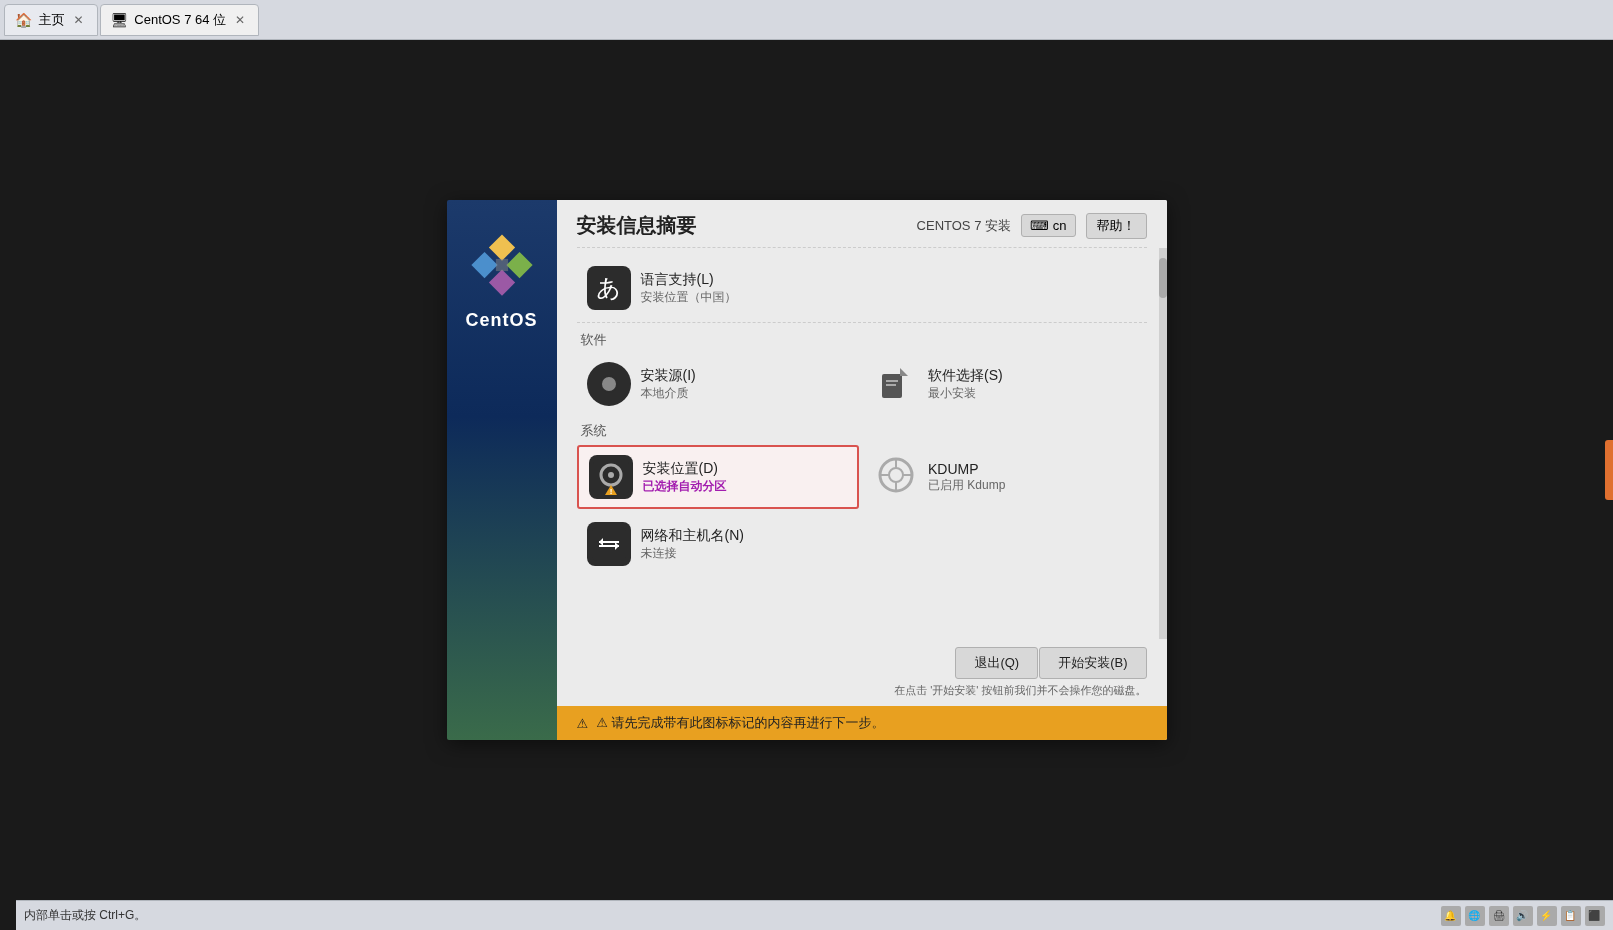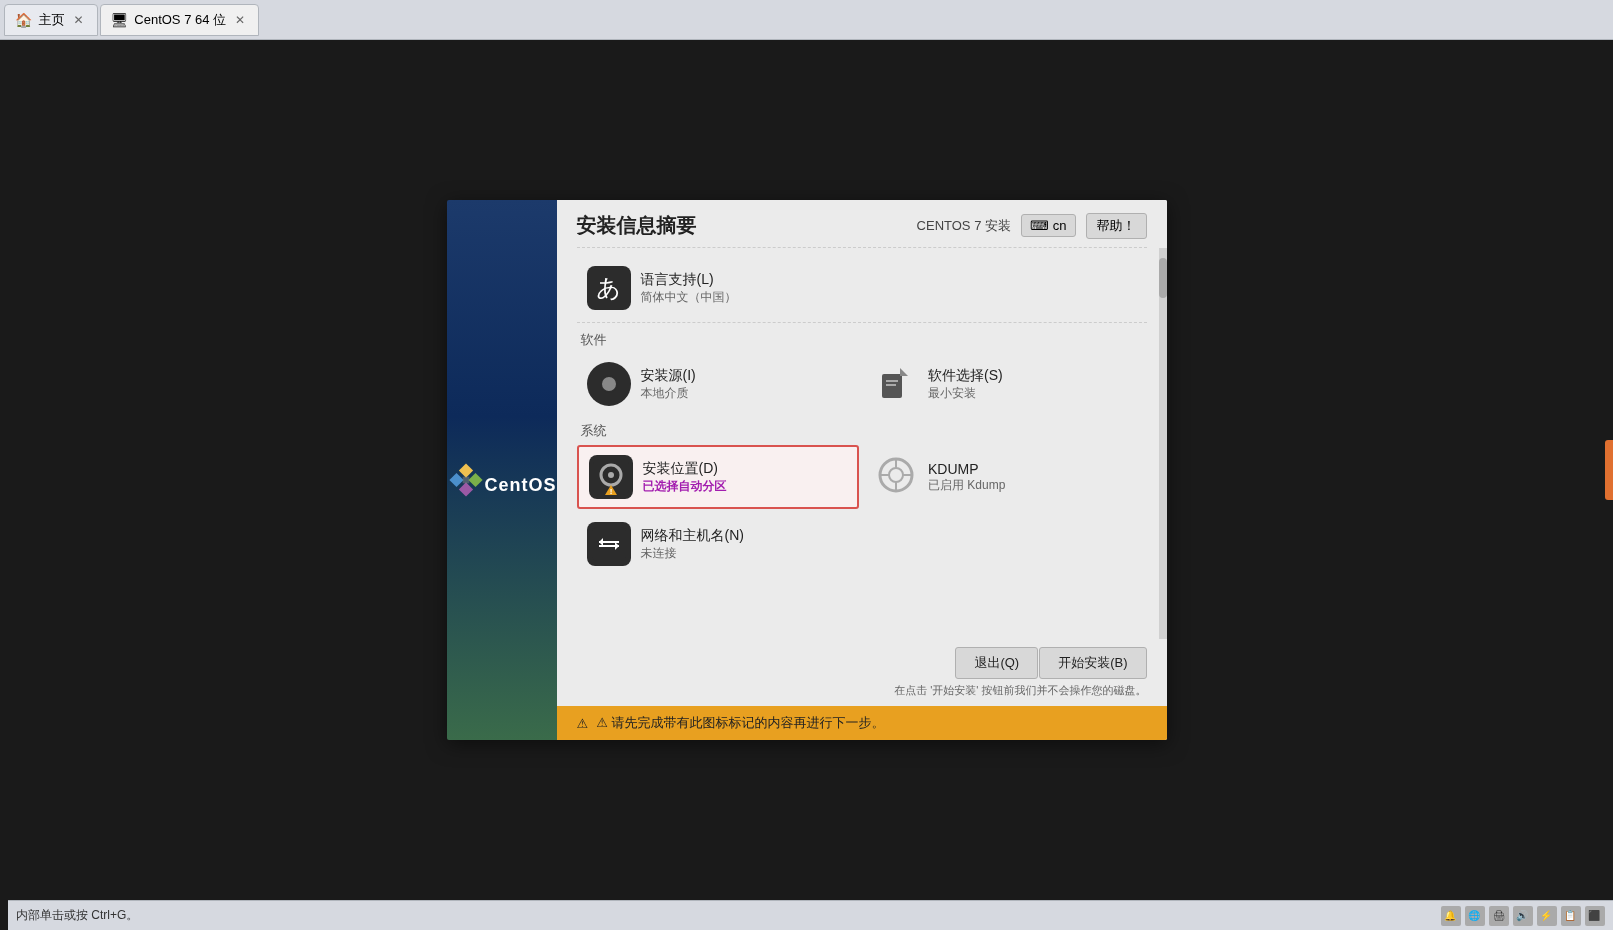--- a/index.html
+++ b/index.html
@@ -68,21 +68,21 @@
       border-radius: 2px;
       overflow: hidden;
       box-shadow: 0 4px 20px rgba(0,0,0,0.5);
     }
 
     
     .sidebar {
       width: 110px;
       background: linear-gradient(to bottom, #1c3a6b 0%, #0d2a5a 40%, #3a6b4a 100%);
       display: flex;
-      flex-direction: row;
+      flex-direction: column;
       align-items: center;
       padding-top: 30px;
     }
     .centos-logo {
       width: 70px;
       height: 70px;
       margin-bottom: 10px;
     }
     .centos-text {
       color: white;
@@ -314,21 +314,21 @@
       display: flex;
       align-items: center;
       justify-content: center;
       font-size: 28px;
       color: #aaa;
     }
 
     
     .taskbar-bottom {
       position: absolute;
-      bottom: 0; left: 8px; right: 0;
+      bottom: 0; left: 16px; right: 0;
       height: 30px;
       background: #d6d9e0;
       border-top: 1px solid #b0b5bc;
       display: flex;
       align-items: center;
       padding: 0 8px;
       font-size: 12px;
       color: #333;
       justify-content: space-between;
     }
@@ -418,21 +418,21 @@
 
       <div class="sections-container">
 
         <div>
           <div class="item-cell">
             <div class="item-icon">
               <div class="icon-language">あ</div>
             </div>
             <div class="item-text">
               <div class="item-title">语言支持(L)</div>
-              <div class="item-subtitle">简体中文（中国）</div>
+              <div class="item-subtitle">安装位置（中国）</div>
             </div>
           </div>
         </div>
 
         <hr class="divider-line" style="margin: 4px 0;">
 
         <div class="section-label">软件</div>
 
         <div class="items-grid">
 

